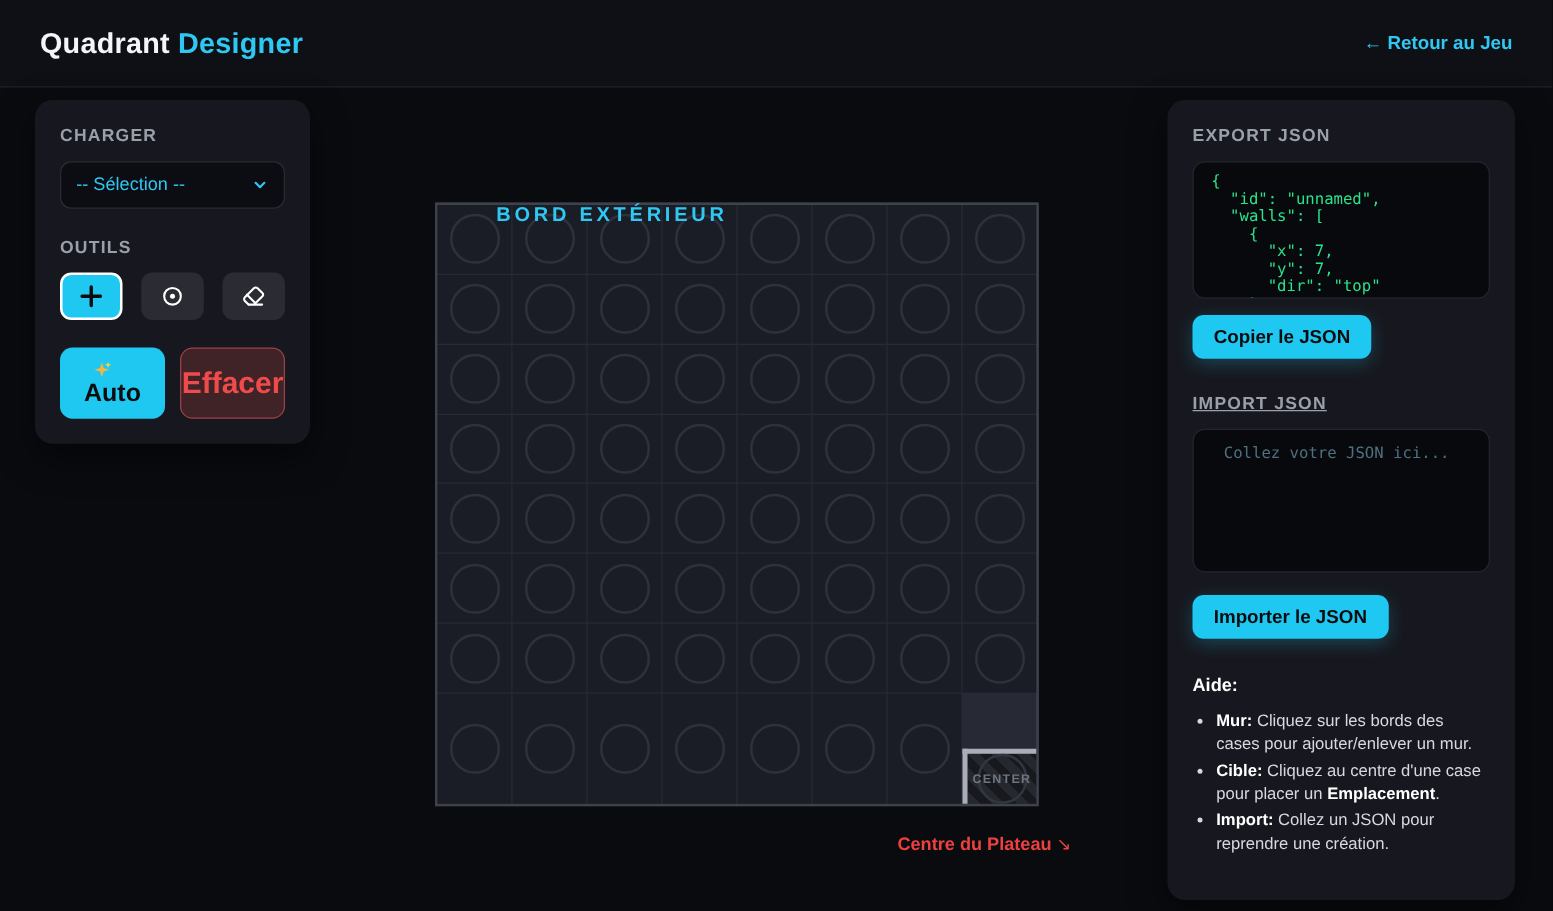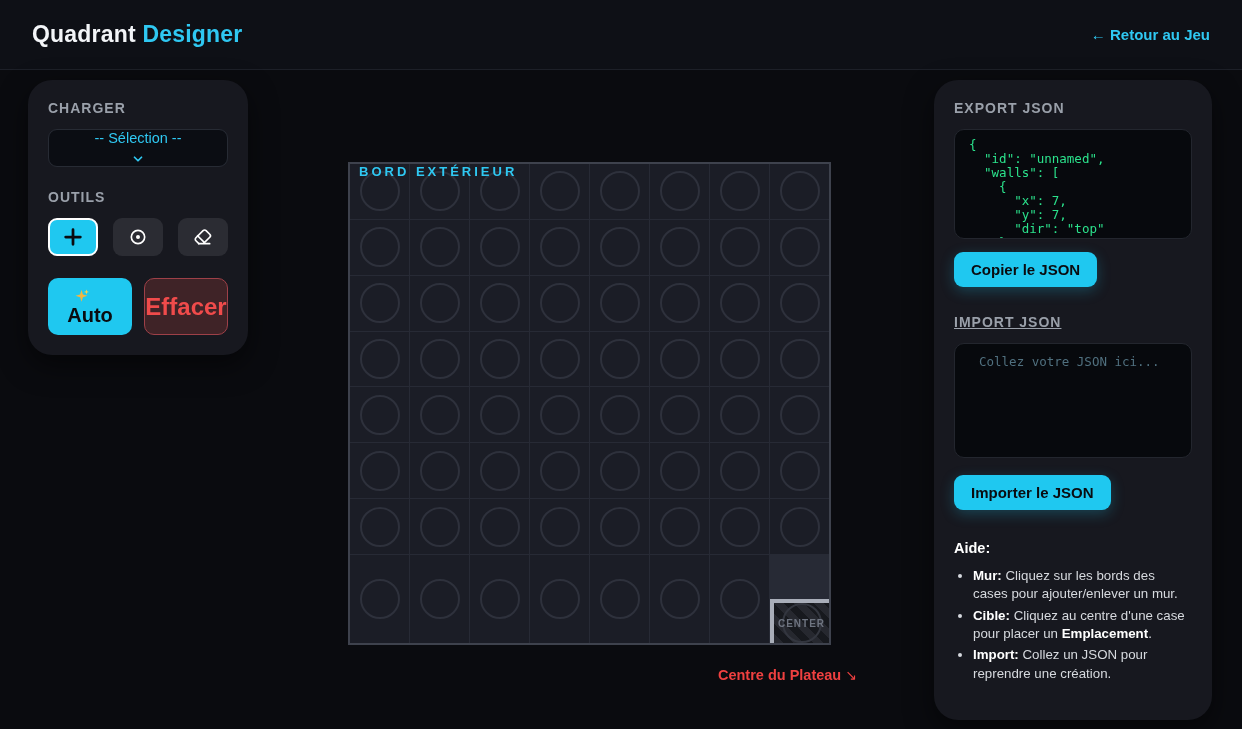--- a/index.html
+++ b/index.html
@@ -16,39 +16,38 @@
     border-bottom:1px solid #1d2028;
     display:flex; align-items:center; justify-content:space-between;
     padding:0 32px;
   }
   .app-title { font-size:23px; font-weight:800; letter-spacing:.2px; color:#f3f5f8; }
   .app-title .accent { color:var(--accent-text,#2fc8f2); }
   .back-link { color:var(--accent-text,#2fc8f2); font-size:15px; font-weight:700; text-decoration:none; cursor:pointer; }
 
   
   .panel {
-    position:absolute; background:#17181f; border-radius:24px;
+    position:absolute; background:#17181f; border-radius:14px;
     box-shadow:0 10px 28px rgba(0,0,0,.5);
     padding:20px;
   }
   .left-panel { left:28px; top:80px; width:220px; }
   .right-panel { left:934px; top:80px; width:278px; height:640px; overflow:hidden; }
 
   .section-title {
     color:#9aa0aa; font-size:14px; font-weight:700;
     letter-spacing:1px; margin-bottom:13px;
   }
 
   
   .select {
     height:38px; background:#0b0d13; border:1px solid #272b34; border-radius:9px;
     display:flex; align-items:center; justify-content:space-between;
     padding:0 12px; color:var(--accent-text,#2fc8f2); font-size:14.5px; cursor:pointer;
     margin-bottom:22px;
-    flex-direction:column;
   }
   .tool-row { display:flex; gap:15px; margin-bottom:22px; }
   .tool-btn {
     width:50px; height:38px; border-radius:9px; border:none;
     background:#2b2c33; display:flex; align-items:center; justify-content:center;
     cursor:pointer; color:#fff;
   }
   .tool-btn.active {
     background:var(--accent,#1fc8f0); border:2px solid #ffffff; color:#0a0c10;
   }
@@ -83,23 +82,24 @@
   .cell.center {
     background:repeating-linear-gradient(45deg,#26282f 0 7px,#17191e 7px 14px);
     border-top:4px solid #a9aeb9; border-left:4px solid #a9aeb9;margin-top:44px;
   }
   .cell.center .pip { border-color:#33363f; }
   .center-label {
     position:absolute; color:#6e7480; font-size:10px; font-weight:800;
     letter-spacing:1px;
   }
   .edge-label {
-    position:absolute; top:2px; left:11px;
-    color:var(--accent-text,#2fc8f2); font-size:13px; font-weight:800; letter-spacing:3px;
+    position:absolute; top:2px; left:1px;
+    color:var(--accent-text,#2fc8f2); font-size:16px; font-weight:800; letter-spacing:3px;
     white-space:nowrap;
+    padding-left:48px;
   }
   .center-caption {
     position:absolute; top:calc(100% + 22px); right:-26px;
     color:#ef4040; font-size:14.5px; font-weight:800; white-space:nowrap;
   }
   .center-caption .arrow { font-weight:400; font-size:14px; }
 
   
   .code-block {
     background:#07090d; border:1px solid #23262e; border-radius:10px;

